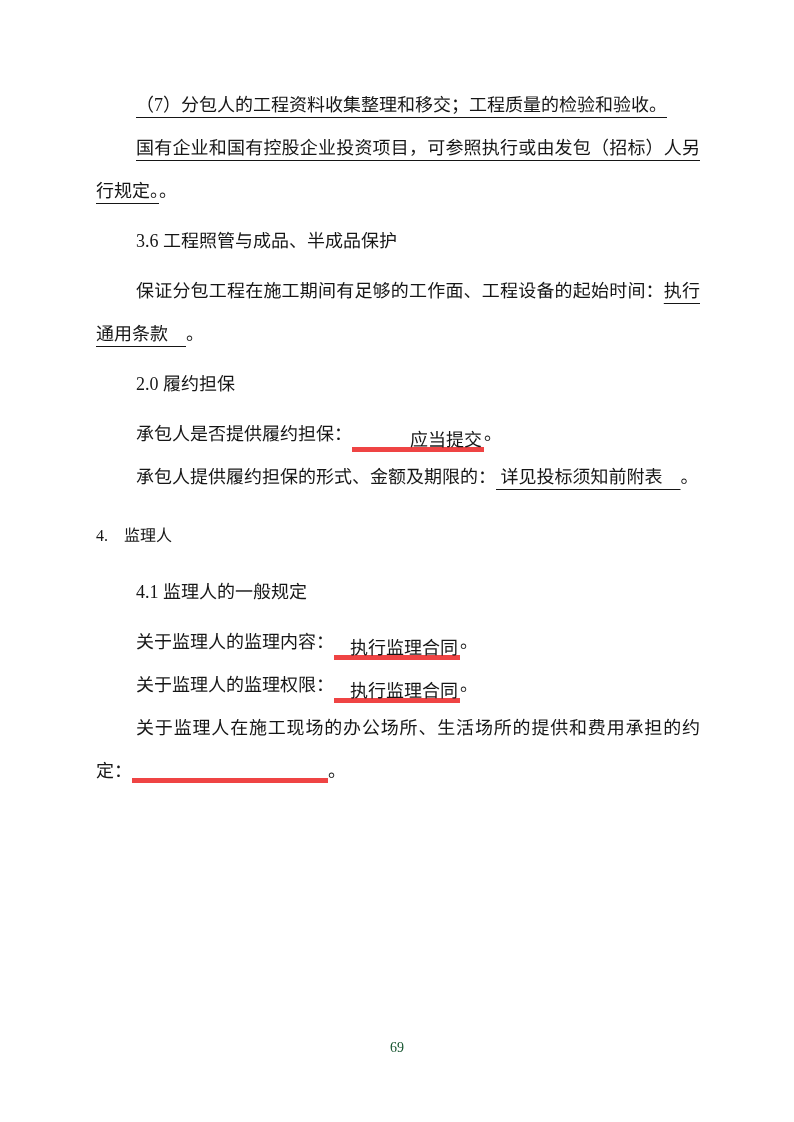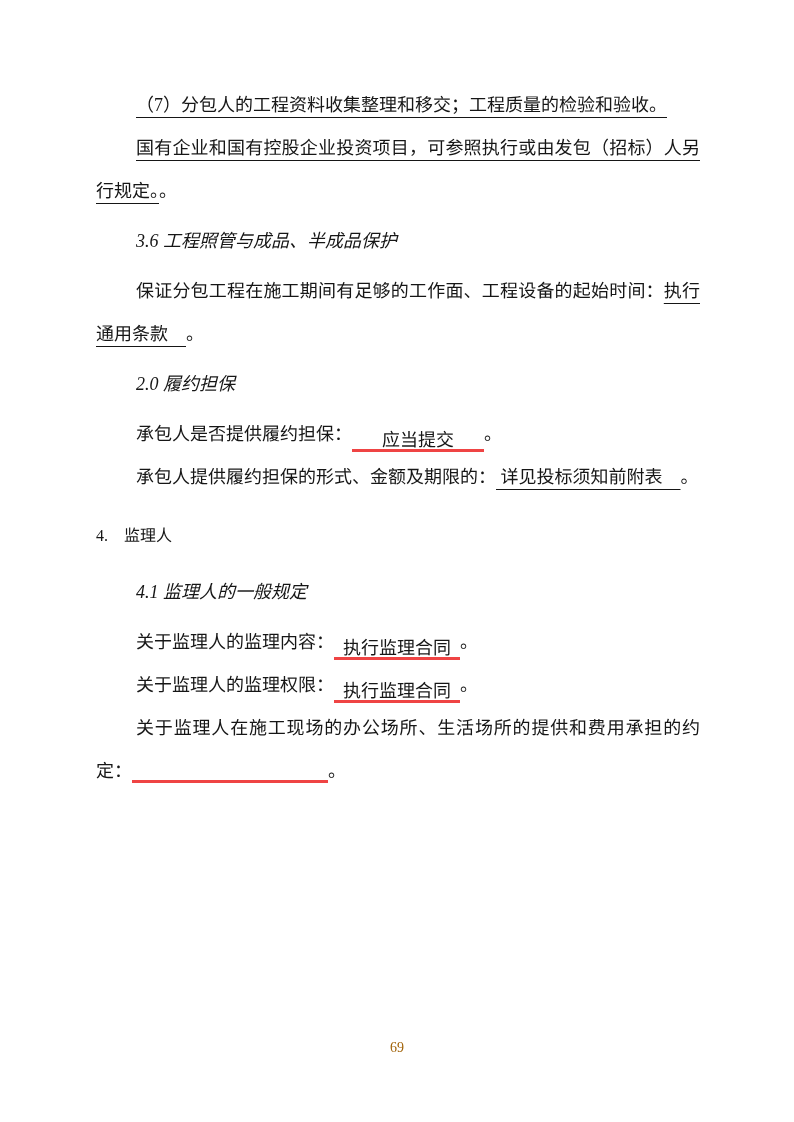--- a/index.html
+++ b/index.html
@@ -21,50 +21,50 @@
     overflow: hidden;
   }
   .para {
     margin: 0;
     line-height: 43px;
     text-align: justify;
     white-space: pre-wrap;
     word-break: break-all;
   }
   .para.indent { text-indent: 40px; }
-  .para.section-heading { margin: 7px 0; font-style: italic; }
+  .para.section-heading { margin: 7px 0; }
   .para.chapter-heading {
     margin: 15px 0 14px 0;
     font-size: 16px;
   }
   .u {
     text-decoration: underline;
     text-decoration-thickness: 1px;
     text-decoration-color: #161616;
     text-underline-offset: 6px;
   }
   .blank {
     display: inline-block;
-    border-bottom: 3px solid #ef4444;
-    text-align: center;
+    border-bottom: 5px solid #ef4444;
+    text-align: right;
     text-indent: 0;
     line-height: 24px;
     height: 24px;
     vertical-align: -6px;
     padding: 0 2px;
     box-sizing: border-box;
   }
   .footer {
     position: absolute;
     left: 0;
     bottom: 66px;
     width: 100%;
     text-align: center;
     font-size: 14px;
-    color: #a16207;
+    color: #14532d;
     font-family: "Liberation Serif", "DejaVu Serif", serif;
   }
 </style>
 </head>
 <body>
 
 <div class="page">
   <div>
       <p class="para body indent"><span class="u">（7）分包人的工程资料收集整理和移交；工程质量的检验和验收。</span></p>
       <p class="para body indent"><span class="u">国有企业和国有控股企业投资项目，可参照执行或由发包（招标）人另行规定。</span><span class="run">。</span></p>

